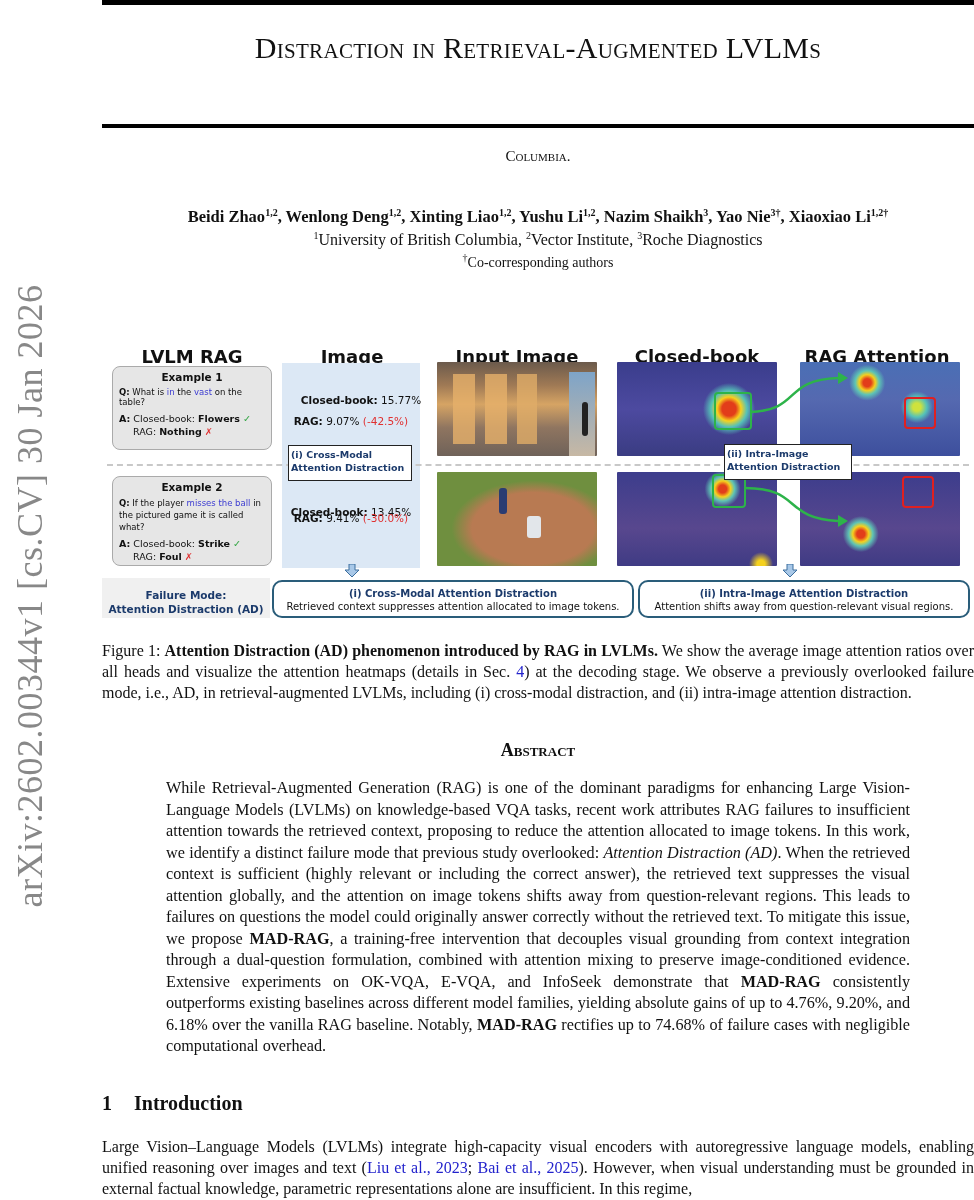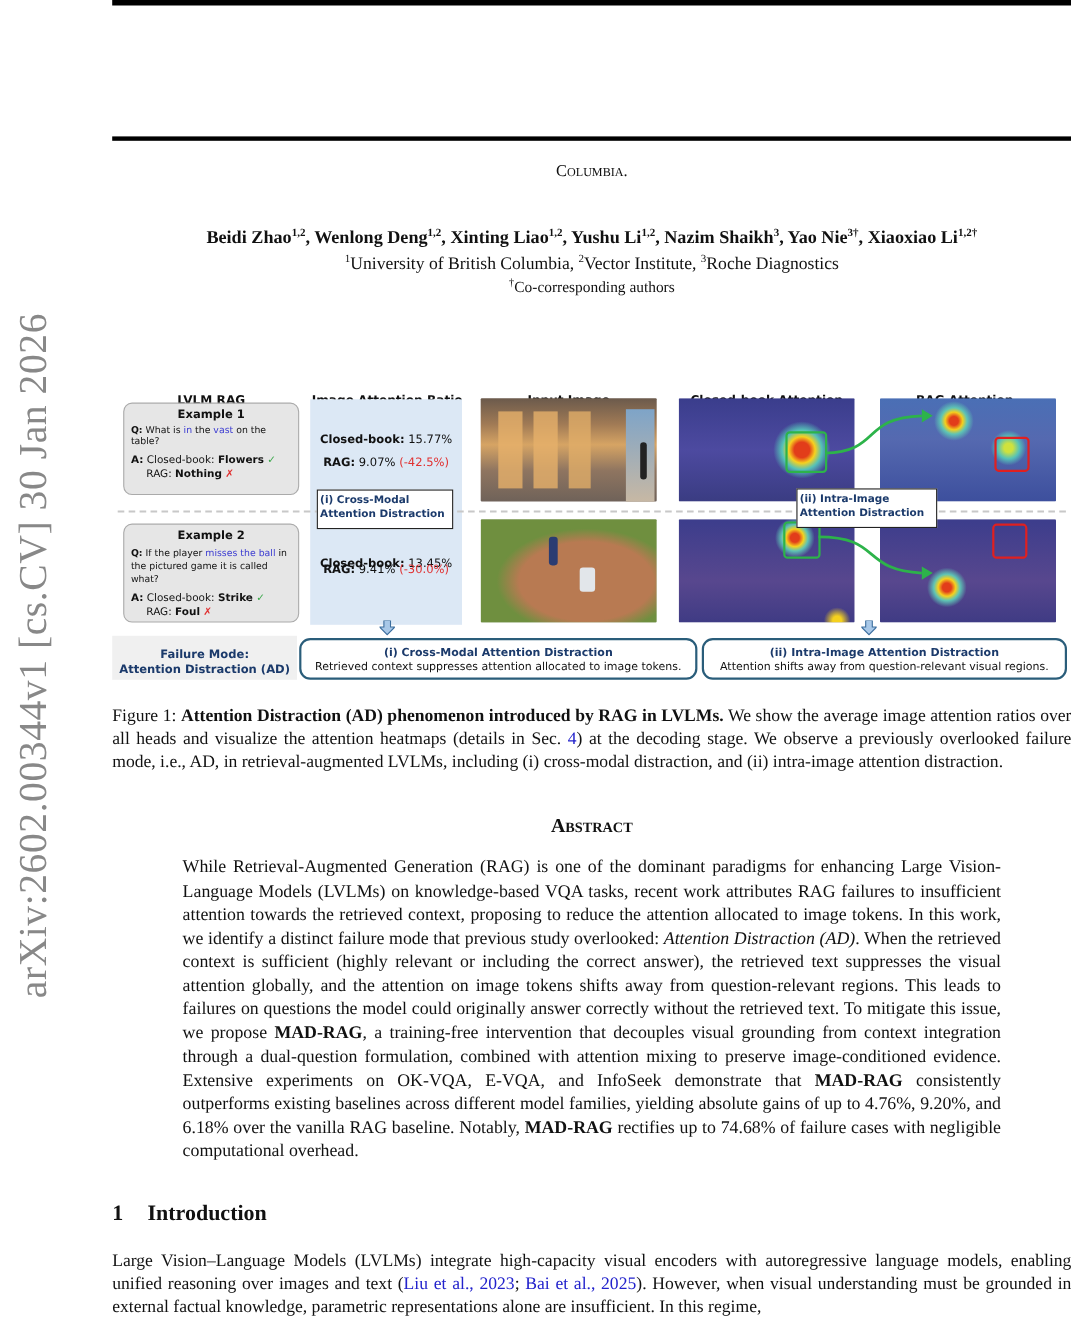--- a/index.html
+++ b/index.html
@@ -7,21 +7,21 @@
   .rule { position:absolute; left:102px; width:872px; background:#000; }
   #arxiv { position:absolute; left:-300px; top:575px; width:660px; transform:rotate(-90deg); transform-origin:center; text-align:center; font-size:36px; color:#888; letter-spacing:0.5px; white-space:nowrap; }
   #title { position:absolute; left:102px; top:30px; width:872px; text-align:center; font-size:30px; line-height:36px; font-variant:small-caps; letter-spacing:0.3px; }
   #preprint { position:absolute; left:102px; top:148px; width:872px; text-align:center; font-size:15px; font-variant:small-caps; }
   #authors { position:absolute; left:102px; top:206px; width:872px; text-align:center; font-size:16.5px; font-weight:bold; }
   #affil { position:absolute; left:102px; top:230px; width:872px; text-align:center; font-size:16px; }
   #corr { position:absolute; left:102px; top:252px; width:872px; text-align:center; font-size:14px; }
   sup { font-size:10px; }
   
   #figure { position:absolute; left:102px; top:340px; width:872px; height:282px; font-family:"DejaVu Sans", sans-serif; }
-  .col-h { position:absolute; top:17px; font-size:11px; font-weight:bold; text-align:center; }
+  .col-h { position:absolute; top:6px; font-size:18px; font-weight:bold; text-align:center; }
   .ex-box { position:absolute; left:10px; width:160px; background:#e6e6e6; border:1px solid #aaa; border-radius:8px; font-size:9.5px; padding:4px 6px; box-sizing:border-box; }
   .ex-title { text-align:center; font-weight:bold; font-size:10.5px; margin-bottom:4px; }
   .hl { color:#3b3bd1; }
   .ok { color:#3aa84a; }
   .bad { color:#e03030; }
   .ratio-panel { position:absolute; left:180px; top:23px; width:138px; height:205px; background:#dce8f5; }
   .ratio { position:absolute; left:180px; width:138px; text-align:center; font-size:10.5px; }
   .neg { color:#e03030; }
   .lbl-box { position:absolute; background:#fff; border:1.5px solid #222; font-size:9.5px; font-weight:bold; color:#1b3a6b; line-height:13px; padding:2px; box-sizing:border-box; }
   .img { position:absolute; width:160px; height:94px; border-radius:1px; }
@@ -43,20 +43,21 @@
 </style>
 </head>
 <body>
 
 <div class="rule" style="top:0;height:5px;"></div>
 <div class="rule" style="top:124px;height:4px;"></div>
 
 <div id="arxiv">arXiv:2602.00344v1  [cs.CV]  30 Jan 2026</div>
 
 <div id="title">
+  <div>Distraction in Retrieval-Augmented LVLMs</div>
 </div>
 <div id="preprint">Columbia.</div>
 
 <div id="authors">
   <span><span>Beidi Zhao</span><sup>1,2</sup></span>,
   <span><span>Wenlong Deng</span><sup>1,2</sup></span>,
   <span><span>Xinting Liao</span><sup>1,2</sup></span>,
   <span><span>Yushu Li</span><sup>1,2</sup></span>,
   <span><span>Nazim Shaikh</span><sup>3</sup></span>,
   <span><span>Yao Nie</span><sup>3†</sup></span>,
@@ -77,21 +78,21 @@
   <div class="col-h" style="left:695px;width:160px;">RAG Attention</div>
 
   <div class="ratio-panel"></div>
 
   <div class="ex-box" style="top:26px;height:84px;">
     <div class="ex-title">Example 1</div>
     <div style="font-size:8.5px;"><b>Q:</b> <span>What is </span><span class="hl">in</span><span> the </span><span class="hl">vast</span><span> on the table?</span></div>
     <div style="margin-top:6px;"><b>A:</b> <span>Closed-book:</span> <b>Flowers</b> <span class="ok">✓</span></div>
     <div style="margin-left:14px;margin-top:2px;"><span>RAG:</span> <b>Nothing</b> <span class="bad">✗</span></div>
   </div>
-  <div class="ratio" style="top:54px;"><b>Closed-book:</b> <span>15.77%</span></div>
+  <div class="ratio" style="top:54px;margin-left:10px;"><b>Closed-book:</b> <span>15.77%</span></div>
   <div class="ratio" style="top:75px;"><b>RAG:</b> <span>9.07%</span> <span class="neg">(-42.5%)</span></div>
 
   <div class="dash"></div>
 
   <div class="lbl-box" style="left:186px;top:105px;width:124px;height:36px;">
     <div>(i) Cross-Modal</div>
       <div>Attention Distraction</div>
   </div>
 
   <div class="ex-box" style="top:136px;height:90px;">

